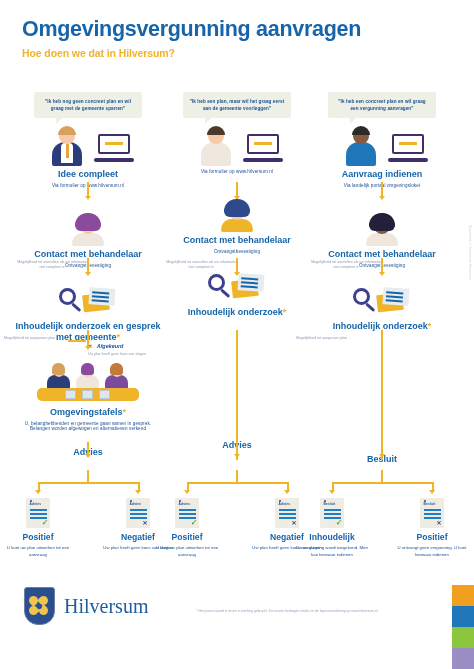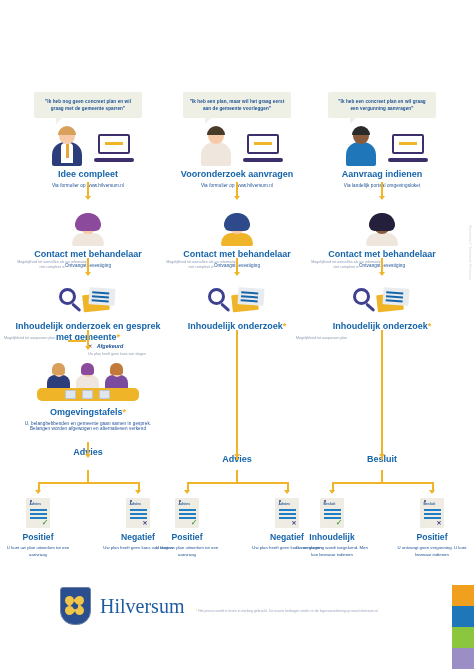--- a/index.html
+++ b/index.html
@@ -168,21 +168,21 @@
   .out-sub{font-size:4.3px;color:#1b4f93;line-height:1.6;margin-top:3px;}
 
   
   .reject{position:absolute;}
   .reject .rx{font-size:5px;color:#3d3f8f;font-weight:bold;}
   .reject .rt{font-size:5.4px;font-weight:bold;color:#1b4f93;font-style:italic;}
   .reject .rs{font-size:3.6px;color:#8f9ab4;line-height:1.5;}
 
   
   .footer{position:absolute;left:0;bottom:0;width:474px;height:96px;background:#fff;}
-  .logo{position:absolute;left:24px;top:14px;display:flex;align-items:center;margin-left:36px;}
+  .logo{position:absolute;left:24px;top:14px;display:flex;align-items:center;}
   .crest{
     position:relative;width:29px;height:36px;background:#2b4f8e;
     border-radius:3px 3px 14px 14px;border:1.2px solid #6d7fa3;
   }
   .crest .pet{position:absolute;width:9px;height:9px;background:#f0c54a;border-radius:50% 50% 50% 0;}
   .crest .p1{left:4px;top:8px;transform:rotate(-45deg);}
   .crest .p2{left:14px;top:8px;transform:rotate(45deg);}
   .crest .p3{left:4px;top:18px;transform:rotate(-135deg);}
   .crest .p4{left:14px;top:18px;transform:rotate(135deg);}
   .crest .ctr{position:absolute;left:11.5px;top:15.5px;width:5px;height:5px;background:#2b4f8e;border-radius:50%;}
@@ -204,20 +204,24 @@
     position:absolute;right:2px;top:280px;font-size:3.2px;color:#c9cfda;
     transform:rotate(90deg);transform-origin:right top;white-space:nowrap;
     letter-spacing:0.2px;
   }
 </style>
 </head>
 <body>
 
 <div class="poster">
 
+  <div class="header">
+    <h1 class="title">Omgevingsvergunning aanvragen</h1>
+    <p class="subtitle">Hoe doen we dat in Hilversum?</p>
+  </div>
 
   <div class="columns">
 
     <div class="col col1">
 
       <div class="bubble">
         <div class="bubble-text">"Ik heb nog geen concreet plan en wil graag met de gemeente sparren"</div>
       </div>
 
       <div class="illus">
@@ -361,21 +365,20 @@
           <div class="hair" style="background:#4a3a2a"></div>
         </div>
         <div class="laptop">
           <div class="screen">
               <i></i>
             </div>
           <div class="base"></div>
         </div>
       </div>
 
-      <div class="step-title">Vooronderzoek aanvragen</div>
       <div class="step-sub">Via formulier op www.hilversum.nl</div>
 
       <div class="vline" style="top:90px;height:16px"></div>
       <div class="arrow-down" style="top:104px"></div>
 
       <div class="avatar" style="margin-top:24px">
         <div class="av-shoulder" style="background:#f0b428"></div>
         <div class="av-face" style="background:#f6c9a8"></div>
         <div class="av-hair" style="background:#2e4a8a"></div>
       </div>

